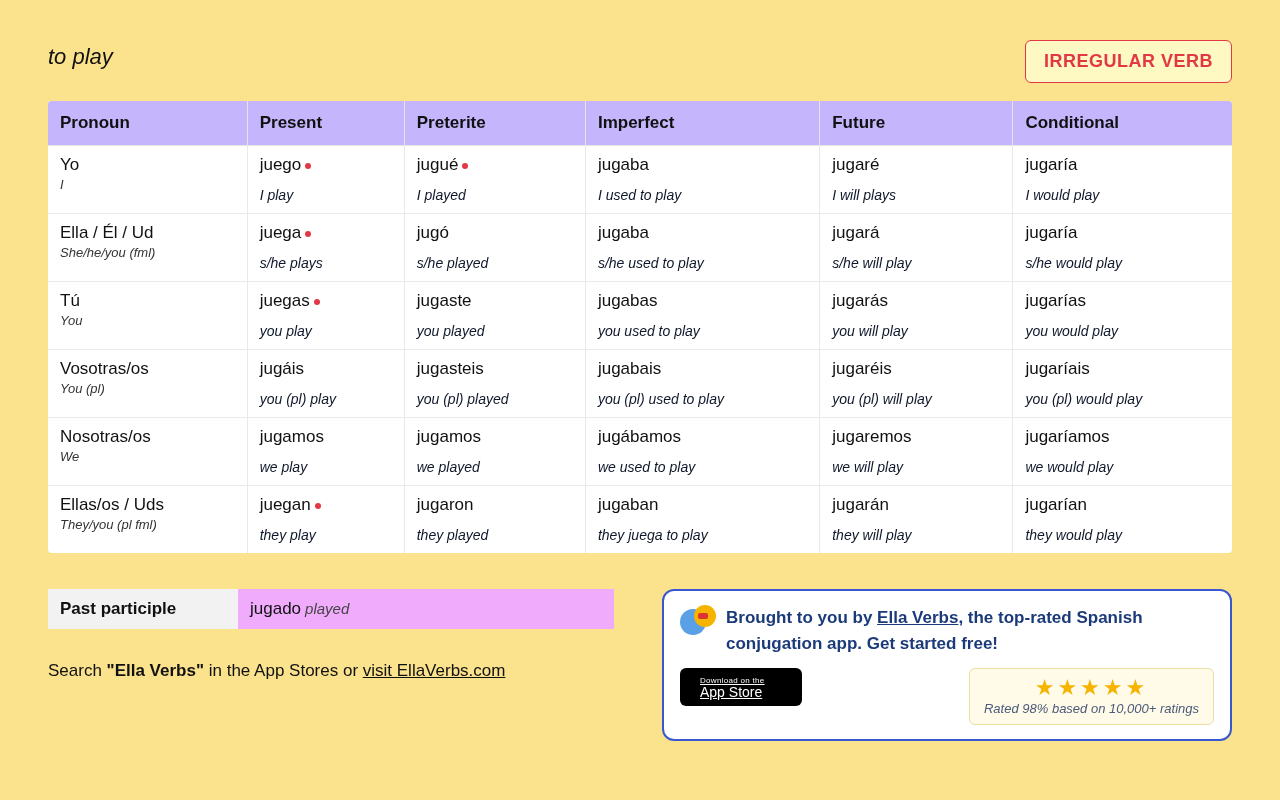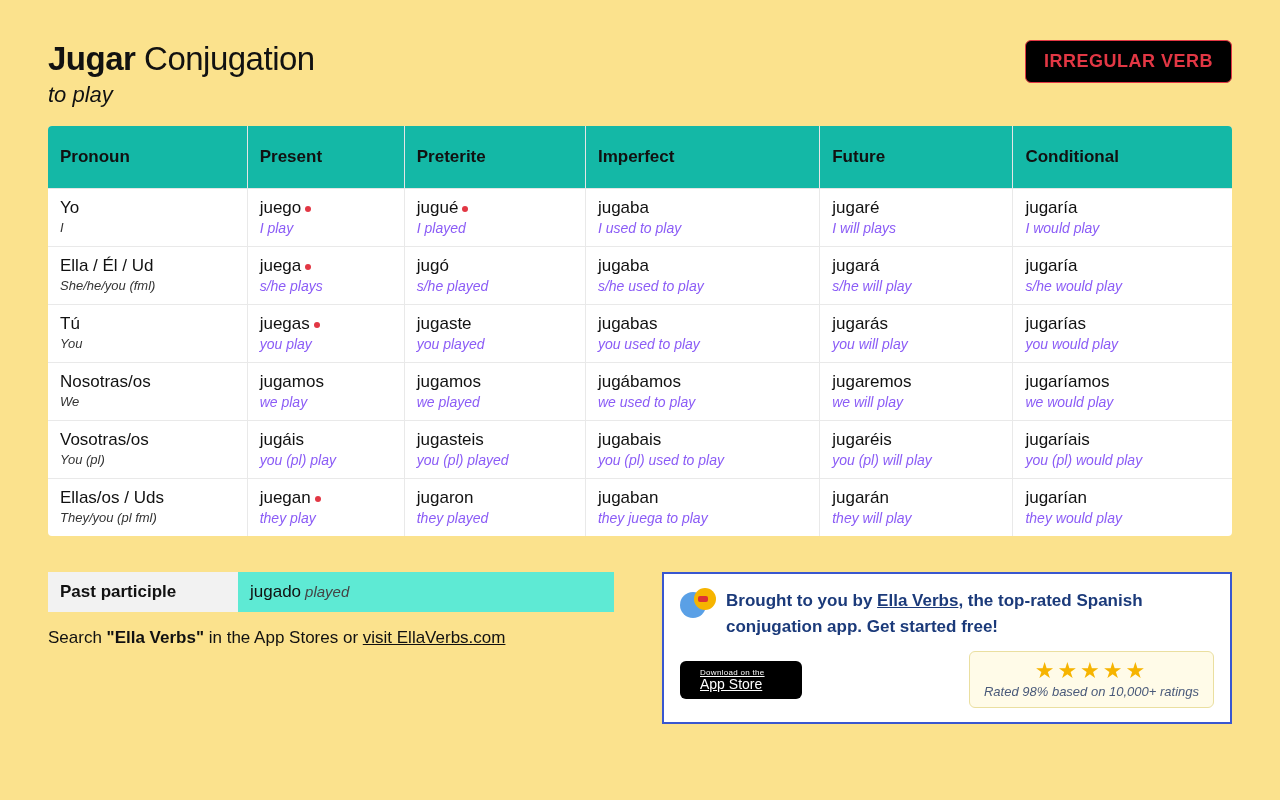--- a/index.html
+++ b/index.html
@@ -23,41 +23,41 @@
     letter-spacing: -0.5px;
   }
   .title b { font-weight: 700; }
   .subtitle {
     font-style: italic;
     font-size: 22px;
     margin-top: 4px;
     font-weight: 500;
   }
   .badge {
-    background: #000000;
+    background: #fef9c3;
     border: 1px solid #e23744;
     color: #e23744;
     font-weight: 700;
     font-size: 18px;
     padding: 10px 18px;
     border-radius: 6px;
     letter-spacing: 0.5px;
   }
   table.conj {
     width: 100%;
     border-collapse: collapse;
     background: #fff;
     border-radius: 4px;
     overflow: hidden;
     font-size: 17px;
   }
   table.conj th {
-    background: #14b8a6;
+    background: #c4b5fd;
     text-align: left;
-    padding: 21px 12px;
+    padding: 12px 12px;
     font-weight: 700;
     border-bottom: 1px solid #e5e5e5;
     border-right: 1px solid #e5e5e5;
   }
   table.conj td {
     padding: 9px 12px 10px;
     border-bottom: 1px solid #e9e9e9;
     border-right: 1px solid #e9e9e9;
     vertical-align: top;
   }
@@ -69,45 +69,45 @@
     font-style: italic;
     font-size: 13px;
     color: #333;
     margin-top: 2px;
   }
   .verb { font-weight: 400; }
   .gloss {
     display: block;
     font-style: italic;
     font-size: 14px;
-    color: #8b5cf6;
-    margin-top: 2px;
+    color: #0f172a;
+    margin-top: 12px;
   }
   .dot {
     display: inline-block;
     width: 6px;
     height: 6px;
     background: #e23744;
     border-radius: 50%;
     margin-left: 4px;
     vertical-align: middle;
   }
   .lower {
     display: flex;
     gap: 48px;
     margin-top: 36px;
     align-items: flex-start;
   }
   .forms-col { flex: 0 0 566px; }
   table.forms {
     width: 100%;
     border-collapse: collapse;
-    background: #5eead4;
+    background: #f0abfc;
     font-size: 17px;
-    margin-bottom: 16px;
+    margin-bottom: 32px;
   }
   table.forms th {
     background: #f2f2f2;
     text-align: left;
     padding: 10px 12px;
     font-weight: 700;
     border-bottom: 1px solid #e5e5e5;
     width: 190px;
   }
   table.forms td {
@@ -115,21 +115,21 @@
     border-bottom: 1px solid #e9e9e9;
   }
   table.forms tr:last-child th, table.forms tr:last-child td { border-bottom: none; }
   .inline-gloss { font-style: italic; font-size: 15px; color: #444; margin-left: 4px; }
   .search-text { font-size: 17px; }
   .search-text a { color: #111; font-weight: 500; text-decoration: underline;}
   .promo {
     flex: 1;
     background: #fff;
     border: 2px solid #3957d0;
-    border-radius: 0;
+    border-radius: 12px;
     padding: 14px 16px;
   }
   .promo-top {
     display: flex;
     gap: 12px;
     align-items: flex-start;
     margin-bottom: 12px;
   }
   .promo-icon {
     width: 34px;
@@ -143,21 +143,20 @@
   }
   .promo-text {
     font-size: 17px;
     font-weight: 600;
     color: #1b3a7a;
     line-height: 1.5;
   }
   .promo-text a { color: #1b3a7a; text-decoration: underline; }
   .promo-bottom {
     display: flex;
-    align-items: center;
     gap: 14px;
     margin-top: 10px;
   }
   .store-btn {
     background: #000;
     color: #fff;
     border-radius: 6px;
     height: 38px;
     padding: 4px 12px;
     display: flex;
@@ -184,23 +183,20 @@
     text-align: center;
   }
   .stars { color: #f6b400; font-size: 22px; letter-spacing: 3px; }
   .rating-text { font-size: 13px; font-style: italic; color: #4a5a7a; }
 </style>
 </head>
 <body>
 
 <div class="header-row">
   <div>
-    <h1 class="title">
-      <b>Jugar</b> <span>Conjugation</span>
-    </h1>
     <div class="subtitle">to play</div>
   </div>
   <div class="badge">IRREGULAR VERB</div>
 </div>
 
 <table class="conj">
   <thead>
     <tr id="head-row">
         <th>Pronoun</th>
         <th>Present</th>
@@ -229,34 +225,34 @@
       </tr>
       <tr>
         <td><span class="pron">Tú</span><span class="pron-sub">You</span></td>
         <td><span class="verb">juegas</span><span class="dot"></span><span class="gloss">you play</span></td>
         <td><span class="verb">jugaste</span><span class="gloss">you played</span></td>
         <td><span class="verb">jugabas</span><span class="gloss">you used to play</span></td>
         <td><span class="verb">jugarás</span><span class="gloss">you will play</span></td>
         <td><span class="verb">jugarías</span><span class="gloss">you would play</span></td>
       </tr>
       <tr>
+        <td><span class="pron">Vosotras/os</span><span class="pron-sub">You (pl)</span></td>
+        <td><span class="verb">jugáis</span><span class="gloss">you (pl) play</span></td>
+        <td><span class="verb">jugasteis</span><span class="gloss">you (pl) played</span></td>
+        <td><span class="verb">jugabais</span><span class="gloss">you (pl) used to play</span></td>
+        <td><span class="verb">jugaréis</span><span class="gloss">you (pl) will play</span></td>
+        <td><span class="verb">jugaríais</span><span class="gloss">you (pl) would play</span></td>
+      </tr>
+      <tr>
         <td><span class="pron">Nosotras/os</span><span class="pron-sub">We</span></td>
         <td><span class="verb">jugamos</span><span class="gloss">we play</span></td>
         <td><span class="verb">jugamos</span><span class="gloss">we played</span></td>
         <td><span class="verb">jugábamos</span><span class="gloss">we used to play</span></td>
         <td><span class="verb">jugaremos</span><span class="gloss">we will play</span></td>
         <td><span class="verb">jugaríamos</span><span class="gloss">we would play</span></td>
-      </tr>
-      <tr>
-        <td><span class="pron">Vosotras/os</span><span class="pron-sub">You (pl)</span></td>
-        <td><span class="verb">jugáis</span><span class="gloss">you (pl) play</span></td>
-        <td><span class="verb">jugasteis</span><span class="gloss">you (pl) played</span></td>
-        <td><span class="verb">jugabais</span><span class="gloss">you (pl) used to play</span></td>
-        <td><span class="verb">jugaréis</span><span class="gloss">you (pl) will play</span></td>
-        <td><span class="verb">jugaríais</span><span class="gloss">you (pl) would play</span></td>
       </tr>
       <tr>
         <td><span class="pron">Ellas/os / Uds</span><span class="pron-sub">They/you (pl fml)</span></td>
         <td><span class="verb">juegan</span><span class="dot"></span><span class="gloss">they play</span></td>
         <td><span class="verb">jugaron</span><span class="gloss">they played</span></td>
         <td><span class="verb">jugaban</span><span class="gloss">they juega to play</span></td>
         <td><span class="verb">jugarán</span><span class="gloss">they will play</span></td>
         <td><span class="verb">jugarían</span><span class="gloss">they would play</span></td>
       </tr>
     </tbody>

